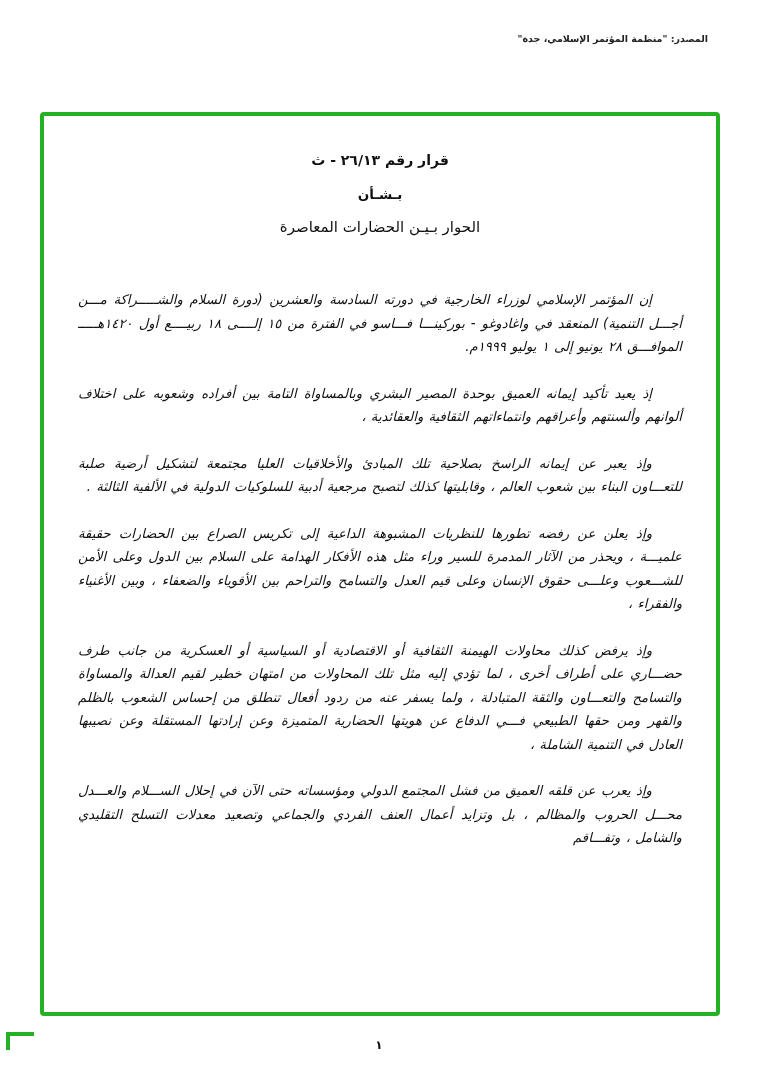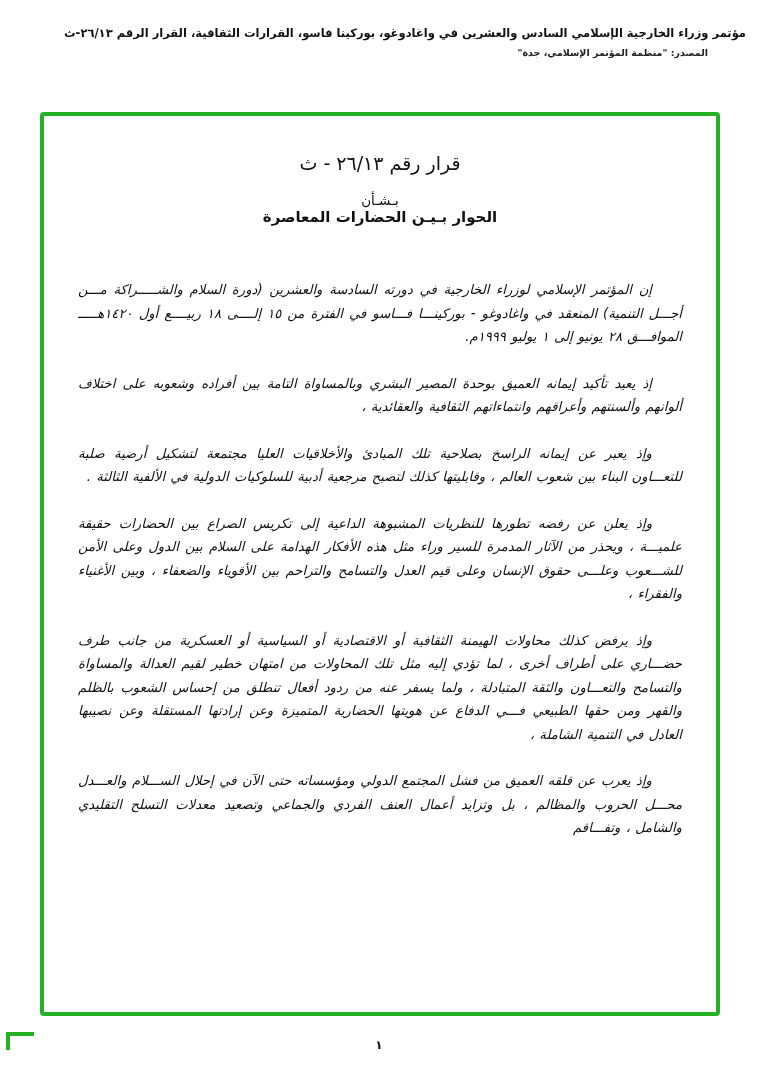--- a/index.html
+++ b/index.html
@@ -51,33 +51,34 @@
     background: #ffffff;
     box-sizing: border-box;
   }
 
   .titles {
     direction: rtl;
     text-align: center;
     margin-top: 36px;
   }
   .title-number {
-    font-size: 19px;
-    font-weight: normal;
+    font-size: 14px;
+    font-weight: bold;
     letter-spacing: 0.5px;
     margin-top: 16px;
   }
   .title-regarding {
     margin-top: 18px;
     font-size: 13.5px;
-    font-weight: normal;
+    font-weight: bold;
   }
   .title-subject {
+    margin-top: 16px;
     font-size: 15px;
-    font-weight: bold;
+    font-weight: normal;
   }
 
   .body-text {
     direction: rtl;
     margin: 52px 34px 0 34px;
   }
   .body-text p {
     margin: 0 0 23px 0;
     font-size: 13.2px;
     line-height: 23.5px;
@@ -104,21 +105,20 @@
     width: 24px;
     height: 14px;
     border-top: 4px solid #24b124;
     border-left: 4px solid #24b124;
   }
 </style>
 </head>
 <body>
 
 <div class="doc-header">
-  <div class="line1">مؤتمر وزراء الخارجية الإسلامي السادس والعشرين في واغادوغو، بوركينا فاسو، القرارات الثقافية، القرار الرقم ٢٦/١٣-ث</div>
   <div class="line2">المصدر:  "منظمة المؤتمر الإسلامي، جدة"</div>
 </div>
 
 <div class="resolution-box">
   <div class="titles">
     <div class="title-number">قرار رقم ٢٦/١٣ - ث</div>
     <div class="title-regarding">بـشـأن</div>
     <div class="title-subject">الحوار بـيـن الحضارات المعاصرة</div>
   </div>
 

